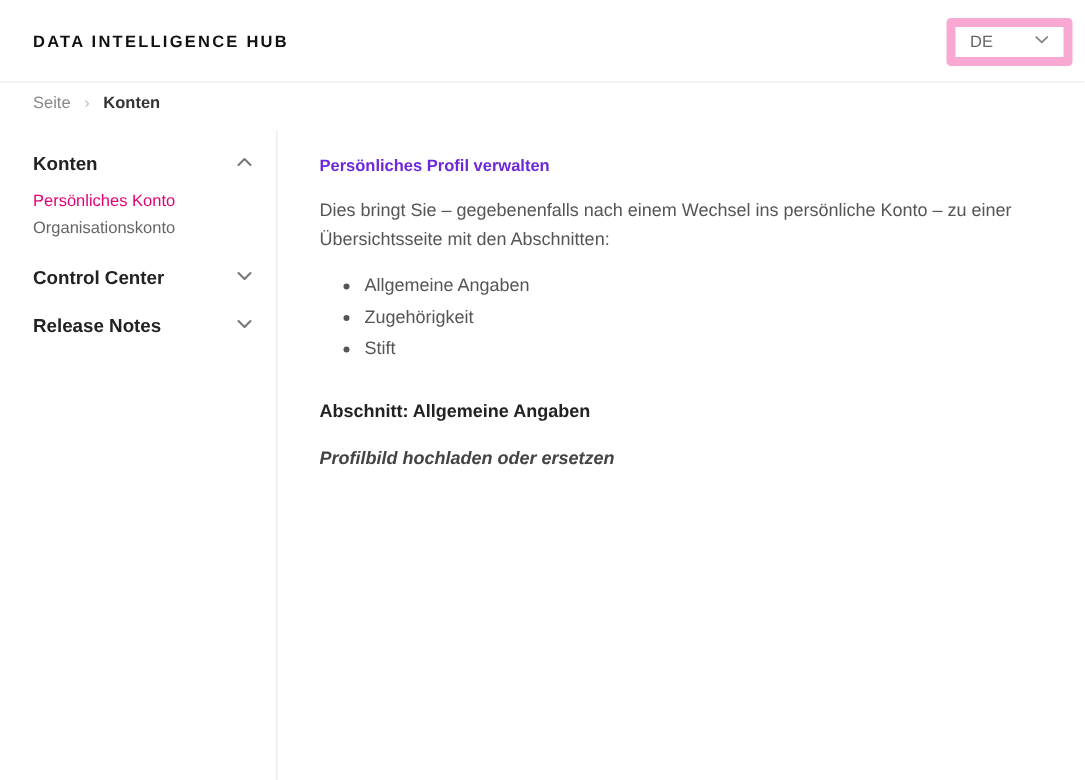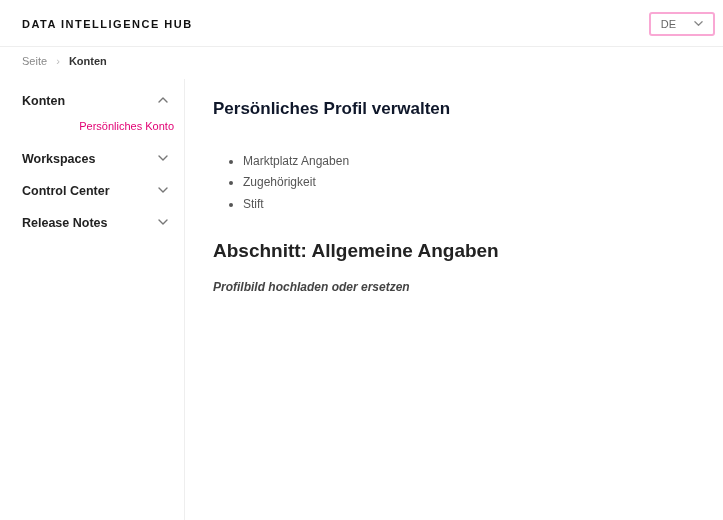--- a/index.html
+++ b/index.html
@@ -21,24 +21,24 @@
   }
   .brand {
     font-weight: 700;
     letter-spacing: 1.5px;
     font-size: 11px;
     color: #111;
   }
   .lang {
     display: flex;
     align-items: center;
-    gap: 18px;
+    gap: 28px;
     font-size: 11px;
     color: #666;
-    border: 2px solid #f9a8d4;
+    border: 6px solid #f9a8d4;
     border-radius: 3px;
     padding: 4px 10px;
     cursor: pointer;
   }
   .lang svg { width: 9px; height: 9px; }
   .breadcrumb {
     padding: 8px 22px 12px 22px;
     font-size: 11px;
     color: #888;
   }
@@ -64,47 +64,46 @@
     color: #222;
     cursor: pointer;
   }
   .sb-section .chev { color: #999; }
   .sb-section .chev svg { width: 10px; height: 10px; }
   .sb-sub {
     padding: 3px 0 3px 0;
     font-size: 11px;
     color: #666;
     cursor: pointer;
-    text-align: right;
   }
   .sb-sub.active { color: #e20074; }
   .sb-group-children { padding-bottom: 8px; }
   .content {
     flex: 1;
     padding: 16px 22px 0 28px;
     overflow-y: auto;
     line-height: 1.6;
     color: #444;
   }
   .content h1 {
-    font-size: 17px;
+    font-size: 11px;
     font-weight: 700;
-    color: #0f172a;
-    margin-bottom: 30px;
+    color: #6d28d9;
+    margin-bottom: 10px;
   }
   .content p { font-size: 12px; margin-bottom: 12px; color: #555; }
   .content ul {
     margin: 0 0 14px 0;
     padding-left: 30px;
     font-size: 12px;
     color: #555;
   }
   .content ul li { margin-bottom: 2px; }
   .content h2 {
-    font-size: 19px;
+    font-size: 12px;
     font-weight: 700;
     color: #222;
     margin: 22px 0 12px 0;
   }
   .content .itb {
     font-size: 12px;
     font-weight: 700;
     font-style: italic;
     color: #444;
     margin-bottom: 12px;
@@ -138,31 +137,24 @@
     <div class="sb-section">
       <span>Konten</span>
       <span class="chev">
         <svg viewBox="0 0 10 10">
             <path d="M1 7 L5 3 L9 7" stroke="#777" stroke-width="1.4" fill="none" stroke-linecap="round" stroke-linejoin="round"></path>
           </svg>
       </span>
     </div>
     <div class="sb-group-children">
       <div class="sb-sub active">Persönliches Konto</div>
+      <div class="sb-sub">Organisationskonto</div>
     </div>
 
 
-    <div class="sb-section">
-      <span>Workspaces</span>
-      <span class="chev">
-        <svg viewBox="0 0 10 10">
-            <path d="M1 3 L5 7 L9 3" stroke="#777" stroke-width="1.4" fill="none" stroke-linecap="round" stroke-linejoin="round"></path>
-          </svg>
-      </span>
-    </div>
 
     <div class="sb-section">
       <span>Control Center</span>
       <span class="chev">
         <svg viewBox="0 0 10 10">
             <path d="M1 3 L5 7 L9 3" stroke="#777" stroke-width="1.4" fill="none" stroke-linecap="round" stroke-linejoin="round"></path>
           </svg>
       </span>
     </div>
 
@@ -172,22 +164,23 @@
         <svg viewBox="0 0 10 10">
             <path d="M1 3 L5 7 L9 3" stroke="#777" stroke-width="1.4" fill="none" stroke-linecap="round" stroke-linejoin="round"></path>
           </svg>
       </span>
     </div>
 
   </div>
 
   <div class="content">
     <h1>Persönliches Profil verwalten</h1>
+    <p>Dies bringt Sie – gegebenenfalls nach einem Wechsel ins persönliche Konto – zu einer Übersichtsseite mit den Abschnitten:</p>
     <ul>
-      <li>Marktplatz Angaben</li>
+      <li>Allgemeine Angaben</li>
       <li>Zugehörigkeit</li>
       <li>Stift</li>
     </ul>
     <h2>Abschnitt: Allgemeine Angaben</h2>
     <p class="itb">Profilbild hochladen oder ersetzen</p>
 
   </div>
 
 </div>
 

